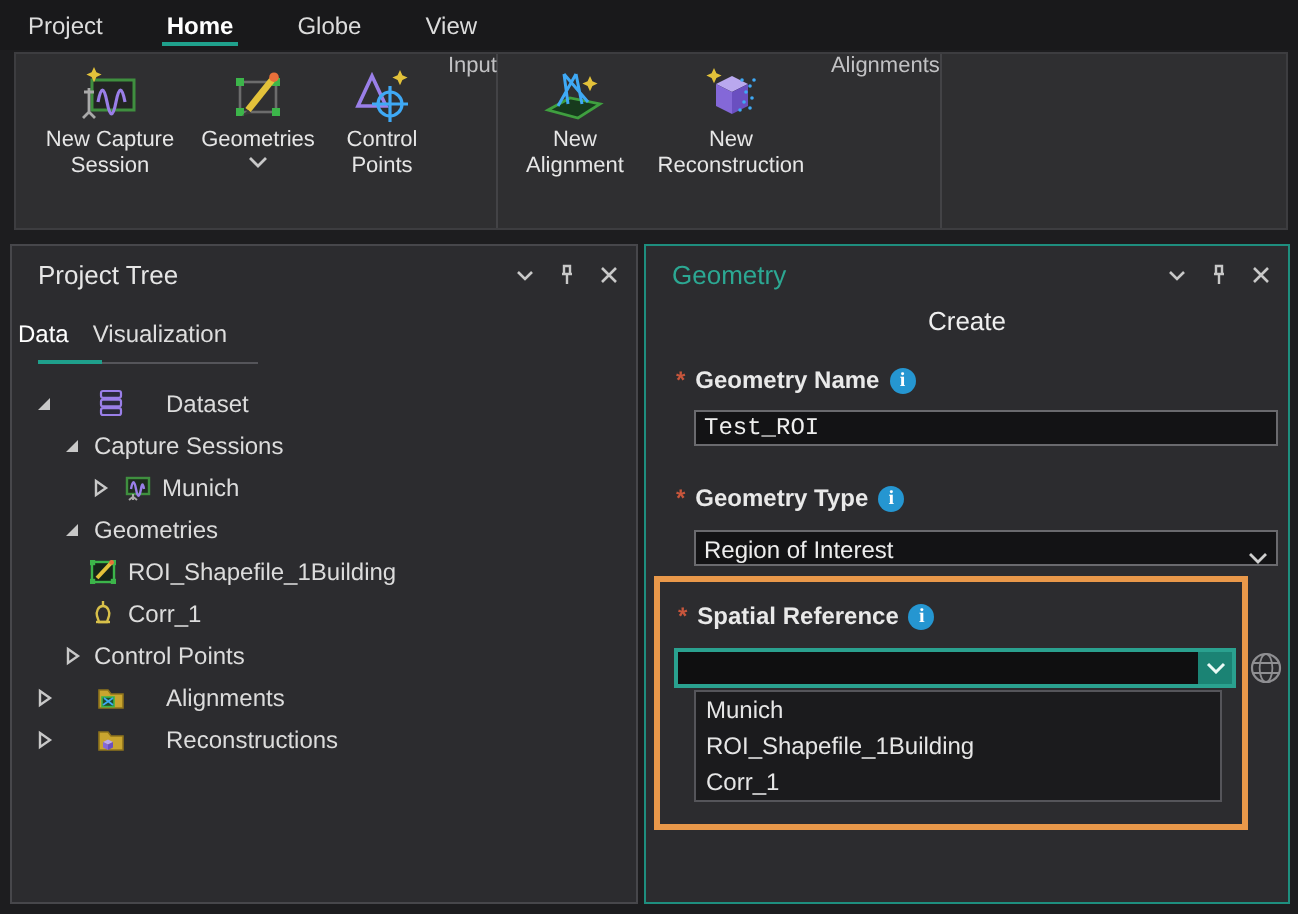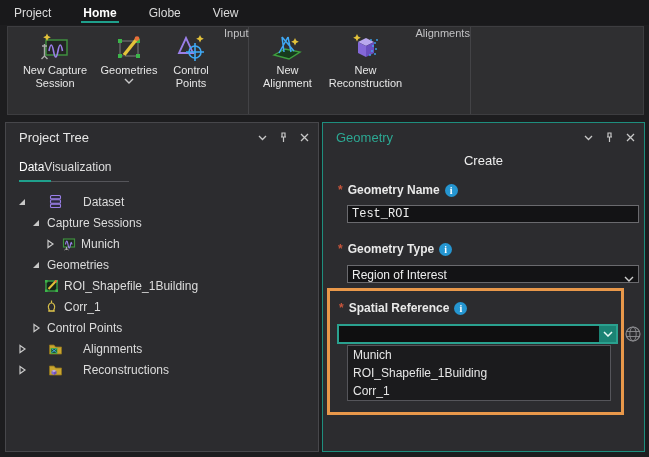--- a/index.html
+++ b/index.html
@@ -27,21 +27,21 @@
 
   
   .panel { position:absolute; top:122px; height:330px; background:#2c2c2f;padding-left:24px; }
   .panel-left { left:5px; width:314px; border:1px solid #47474b; }
   .panel-right { left:322px; width:323px; border:1px solid #1e8e7e; }
   .phdr-title { position:absolute; left:13px; top:7px; font-size:13px; }
   .phdr-icons { position:absolute; right:8px; top:9px; display:flex; gap:10px; align-items:center; }
   .phicon { width:11px; height:11px; display:inline-block; }
 
   
-  .ptabs { position:absolute; left:13px; top:37px; display:flex; font-size:12px; color:#dedede; }
+  .ptabs { position:absolute; left:3px; top:37px; display:flex; gap:12px; font-size:12px; color:#dedede; }
   .ptab.active { color:#ffffff; }
   .ptab-line { position:absolute; left:13px; top:58px; width:110px; height:1px; background:#55555a; }
   .ptab-line-active { position:absolute; left:13px; top:57px; width:32px; height:2px; background:#1fa08c; }
 
   
   .tree { position:absolute; left:0; top:68px; width:100%; font-size:12px; }
   .trow { height:21px; display:flex; align-items:center; gap:5px; color:#dcdcdc; cursor:default; }
   .trow .arrow { width:12px; height:12px; flex:0 0 12px; }
   .trow .ticon { width:15px; height:15px; flex:0 0 15px; }
   .pad0 { padding-left:10px;gap:20px; } .pad1 { padding-left:24px; } .pad2 { padding-left:38px; }

